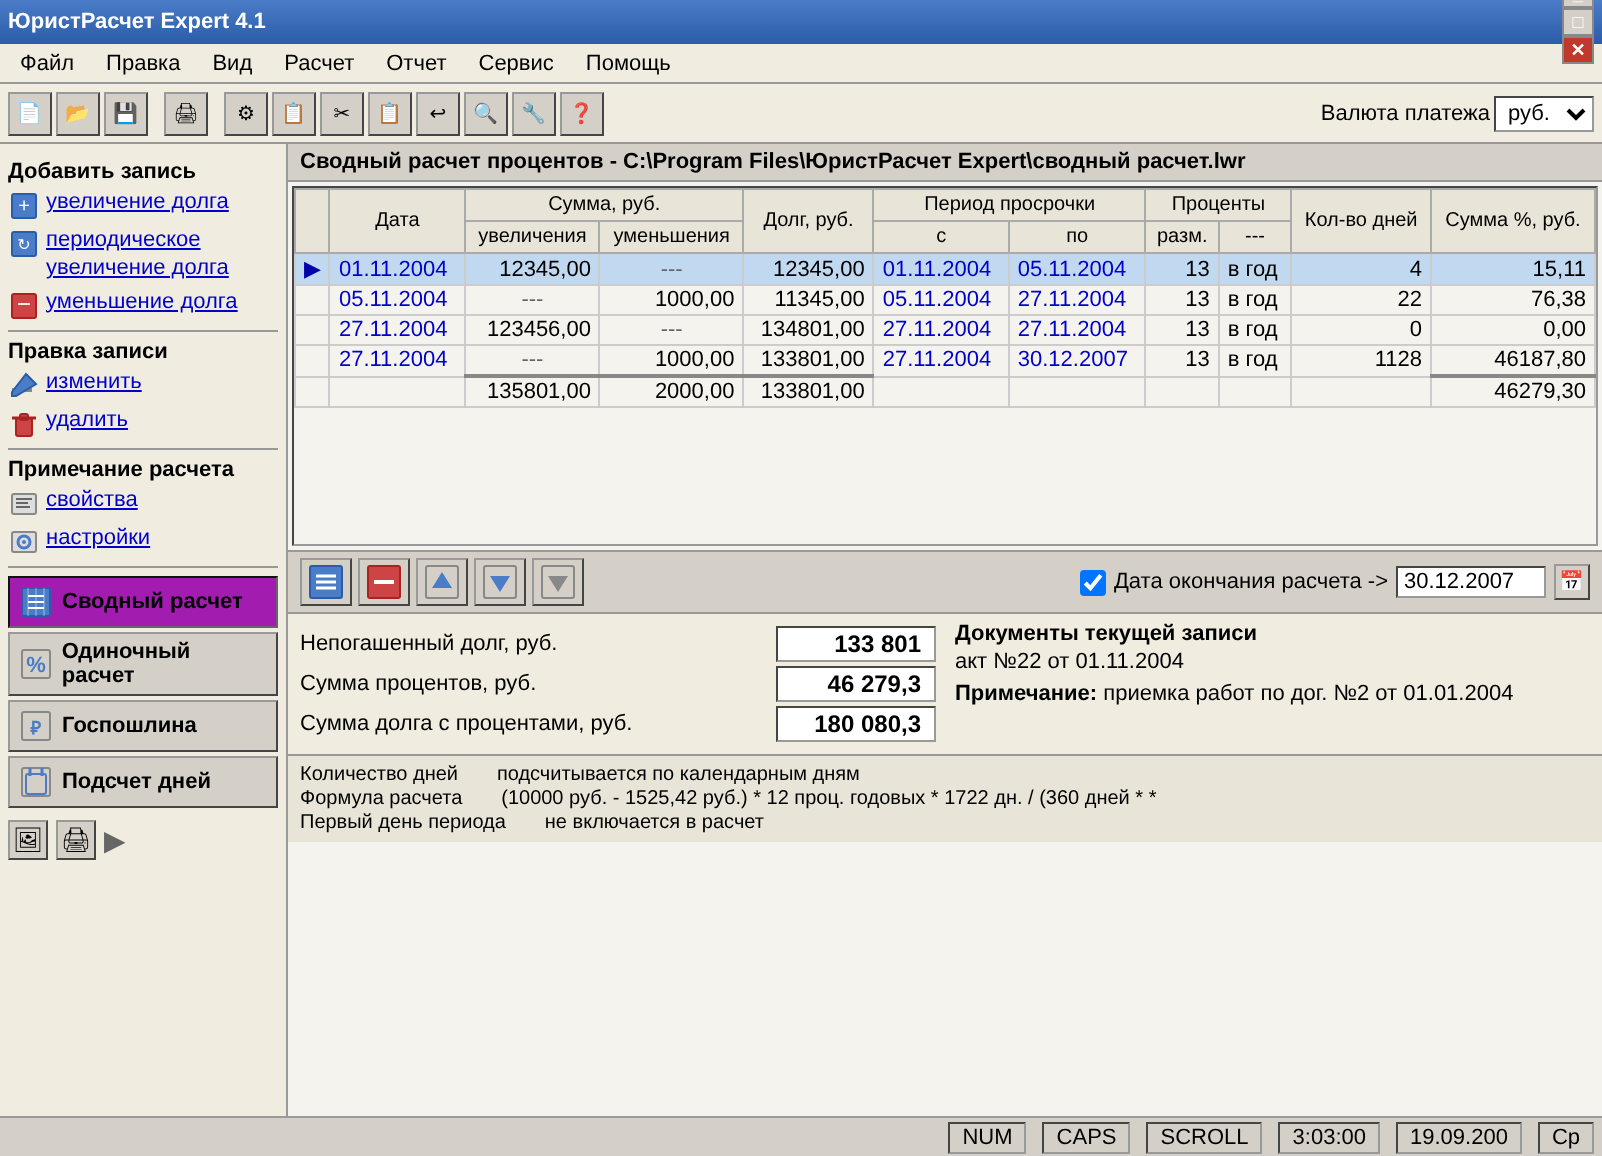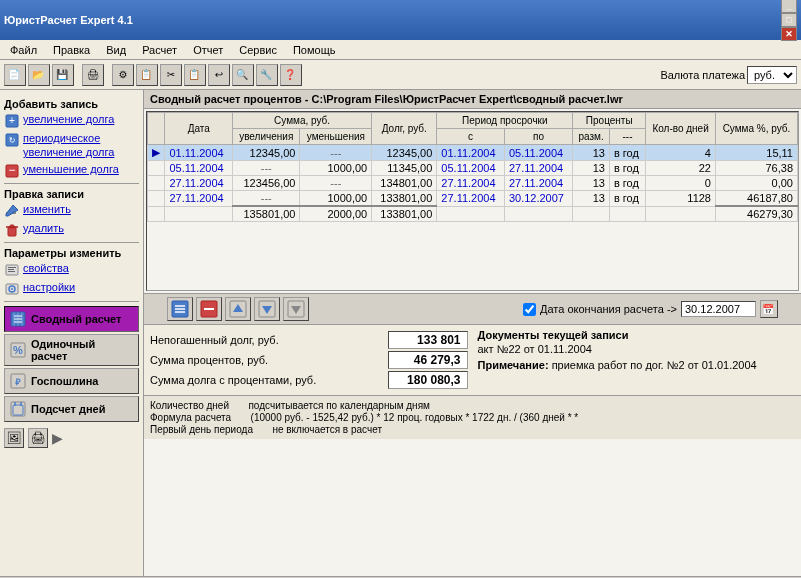--- a/index.html
+++ b/index.html
@@ -1,19 +1,19 @@
 <!DOCTYPE html>
 <html><head>
   <meta charset="utf-8">
   <style>
     * { box-sizing: border-box; margin: 0; padding: 0; }
     body { font-family: 'Segoe UI', Tahoma, sans-serif; font-size: 11px; background: #d4d0c8; width: 801px; height: 578px; overflow: hidden; }
     
     
-    #title-bar { background: linear-gradient(to bottom, #4a7cc7, #2a5ca8); height: 40px; display: flex; align-items: center; justify-content: space-between; padding: 0 4px; color: white; font-size: 11px; font-weight: bold; }
+    #title-bar { background: linear-gradient(to bottom, #4a7cc7, #2a5ca8); height: 22px; display: flex; align-items: center; justify-content: space-between; padding: 0 4px; color: white; font-size: 11px; font-weight: bold; }
     .title-btn { width: 16px; height: 14px; background: #d4d0c8; border: 1px solid #888; font-size: 9px; display: flex; align-items: center; justify-content: center; cursor: pointer; }
     .title-btn.close { background: #c0392b; color: white; }
     
     
     #menubar { background: #f0ece0; height: 20px; display: flex; align-items: center; padding: 0 2px; border-bottom: 1px solid #999; }
     .menu-item { padding: 2px 8px; font-size: 11px; cursor: pointer; }
     
     
     #toolbar { background: #f0ece0; height: 30px; display: flex; align-items: center; padding: 2px 4px; border-bottom: 1px solid #999; gap: 2px; }
     .tb-btn { width: 22px; height: 22px; background: #d4d0c8; border: 1px outset #999; display: flex; align-items: center; justify-content: center; cursor: pointer; font-size: 10px; }
@@ -180,21 +180,21 @@
         <svg width="14" height="14" viewBox="0 0 14 14">
             <rect x="3" y="4" width="8" height="9" rx="1" fill="#cc4444" stroke="#aa2222"></rect>
             <rect x="5" y="2" width="4" height="3" rx="1" fill="#cc4444" stroke="#aa2222"></rect>
             <line x1="1" y1="4" x2="13" y2="4" stroke="#aa2222" stroke-width="1.5"></line>
           </svg>
       </div>
       <span>удалить</span>
     </div>
 
     <div class="sidebar-divider"></div>
-    <div class="sidebar-section-title">Параметры изменить</div>
+    <div class="sidebar-section-title">Примечание расчета</div>
 
     <div class="sidebar-link">
       <div class="sidebar-icon">
         <svg width="14" height="14" viewBox="0 0 14 14">
             <rect x="1" y="2" width="12" height="10" rx="1" fill="#ddd" stroke="#888"></rect>
             <rect x="3" y="4" width="8" height="1" fill="#666"></rect>
             <rect x="3" y="6" width="6" height="1" fill="#666"></rect>
             <rect x="3" y="8" width="7" height="1" fill="#666"></rect>
           </svg>
       </div>
@@ -354,21 +354,21 @@
               <td></td>
               <td></td>
               <td></td>
               <td></td>
             <td class="num-right" style="border-top:2px solid #888;">46279,30</td>
           </tr>
         </tfoot>
       </table>
     </div>
 
-    <div id="bottom-toolbar" style="background:#d4d0c8; padding:3px 23px; display:flex; align-items:center; gap:3px; border-top:1px solid #999;">
+    <div id="bottom-toolbar" style="background:#d4d0c8; padding:3px 6px; display:flex; align-items:center; gap:3px; border-top:1px solid #999;">
       <div class="bt-btn">
         <svg width="18" height="18" viewBox="0 0 18 18">
             <rect x="1" y="1" width="16" height="16" rx="1" fill="#4a7cc7" stroke="#2a5ca8"></rect>
             <line x1="4" y1="6" x2="14" y2="6" stroke="white" stroke-width="1.5"></line>
             <line x1="4" y1="9" x2="14" y2="9" stroke="white" stroke-width="1.5"></line>
             <line x1="4" y1="12" x2="14" y2="12" stroke="white" stroke-width="1.5"></line>
           </svg>
       </div>
       <div class="bt-btn">
         <svg width="18" height="18" viewBox="0 0 18 18">

